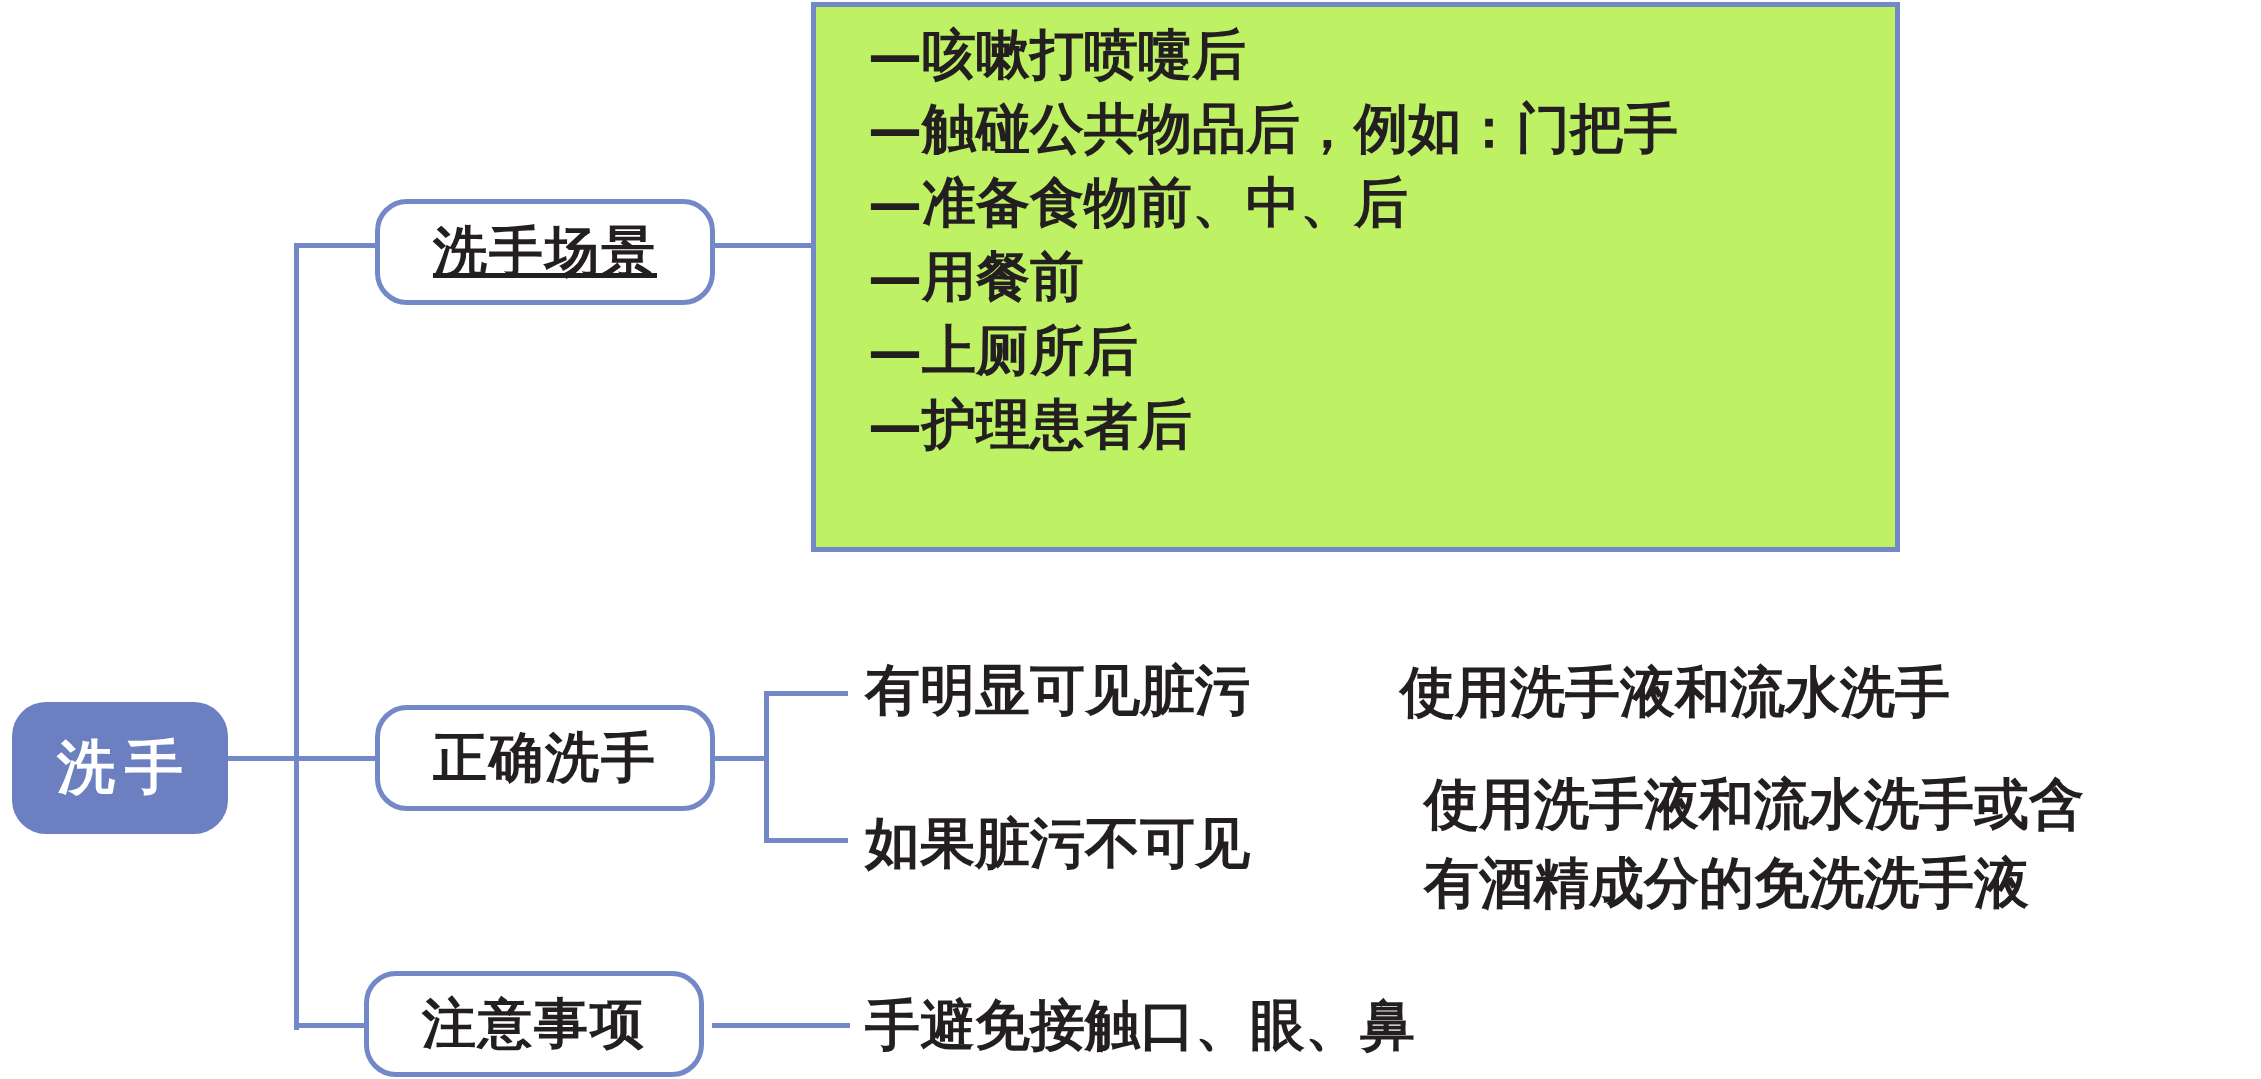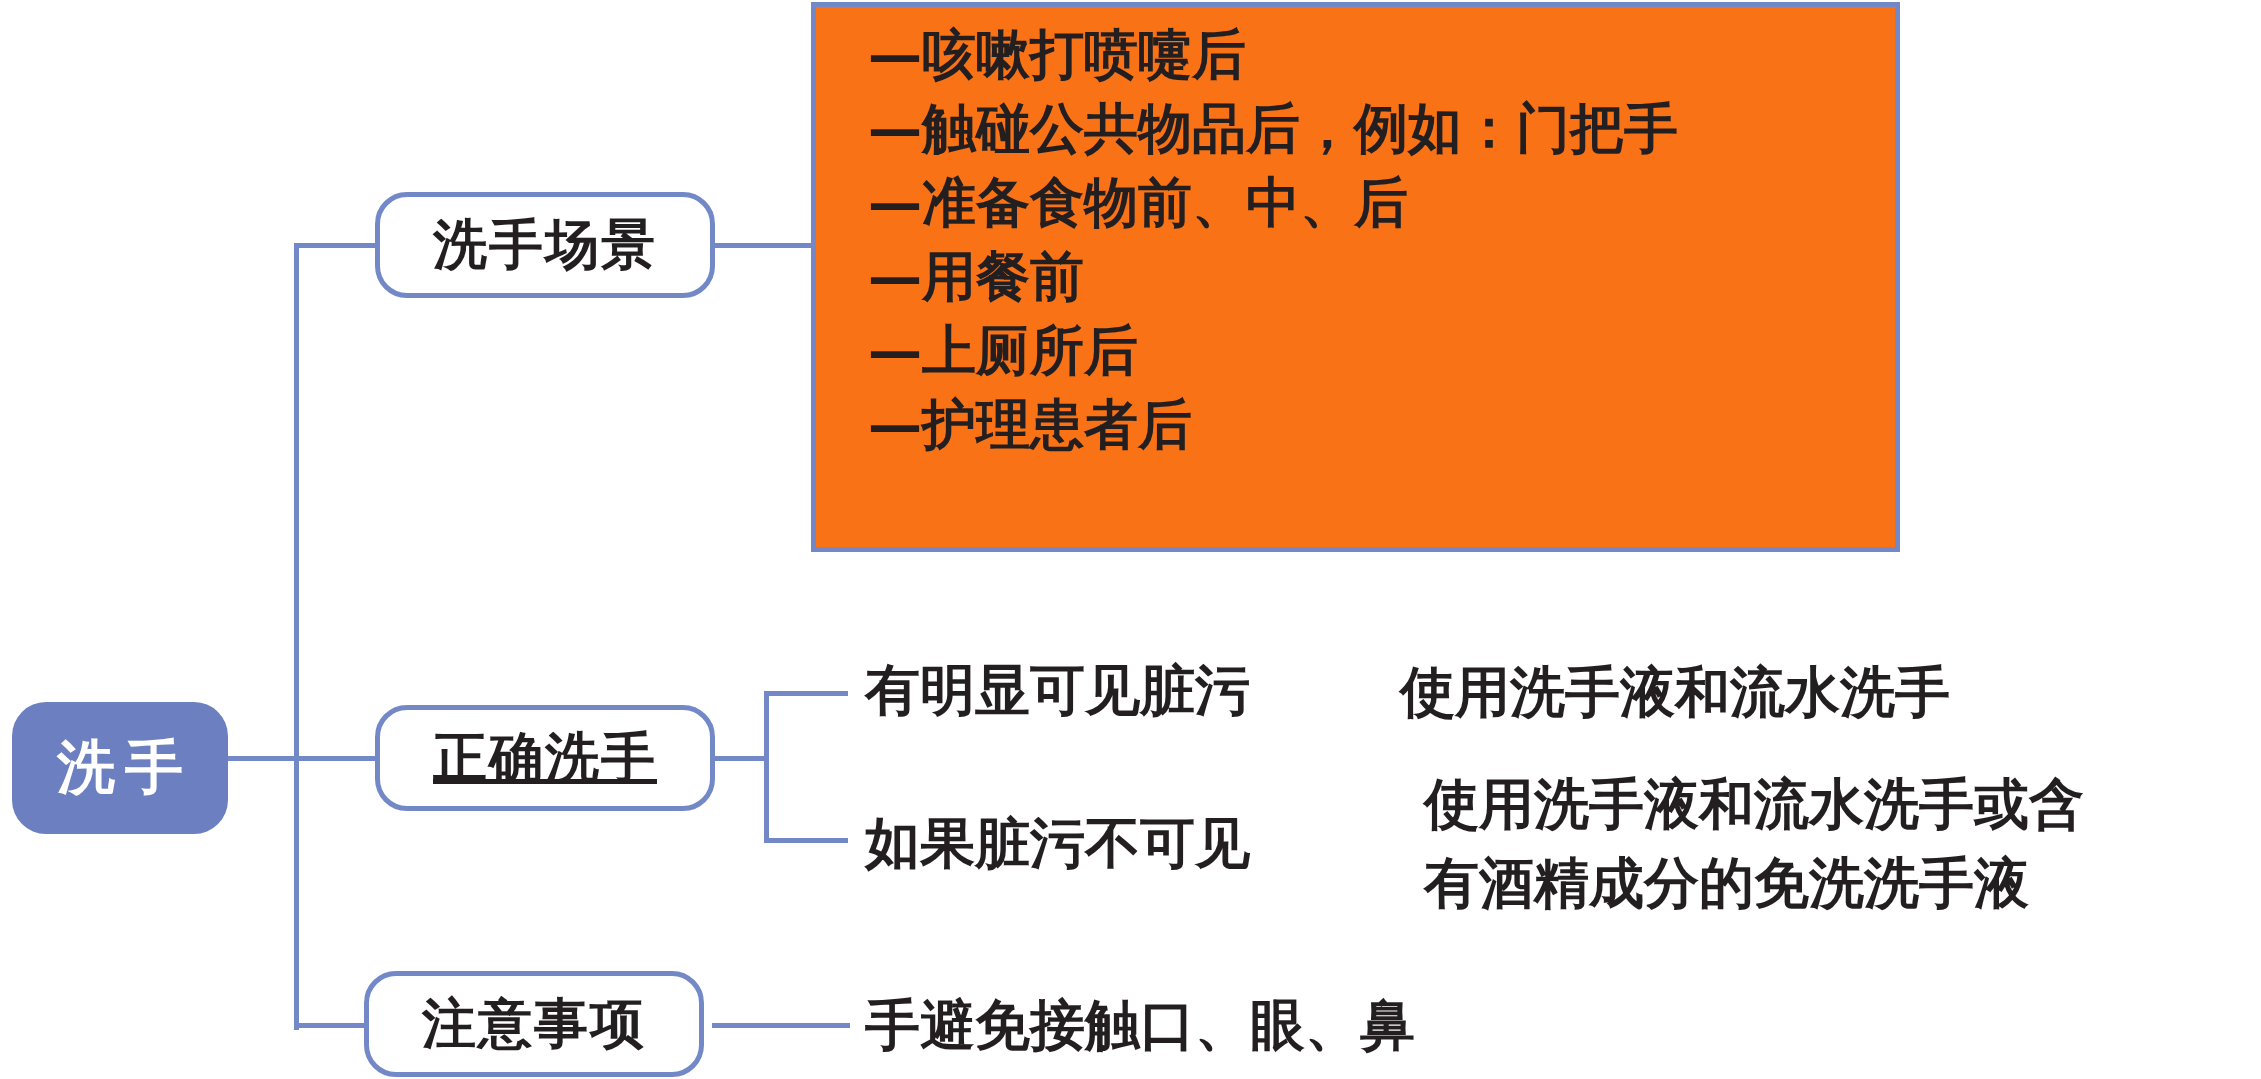--- a/index.html
+++ b/index.html
@@ -43,21 +43,21 @@
     display:flex;align-items:center;justify-content:center;
     color:#fff;font-size:58px;letter-spacing:10px;
     text-indent:10px; 
     white-space:nowrap;
   }
   
   .big-box{
     position:absolute;
     left:811px;top:2px;width:1089px;height:550px;
     border:5px solid var(--line);
-    background:#f97316;
+    background:#bef264;
   }
   .scene-list{
     position:absolute;
     left:52px;top:11px;
     font-size:54px;line-height:74px;
     white-space:nowrap;
   }
   
   .cond{
     position:absolute;left:865px;
@@ -85,36 +85,36 @@
   <div class="vline" style="left:764px;top:691px;height:152px;"></div>
   <div class="hline" style="left:764px;top:691px;width:84px;"></div>
   <div class="hline" style="left:764px;top:838px;width:84px;"></div>
   <div class="hline" style="left:294px;top:1023px;width:85px;"></div>
   <div class="hline" style="left:712px;top:1023px;width:138px;"></div>
 
   <div class="root-node">
     <span>洗手</span>
   </div>
 
-  <div class="node" style="left:375px;top:192px;">
+  <div class="node" style="left:375px;top:199px;text-decoration:underline;">
     <span>洗手场景</span>
   </div>
 
   <div class="big-box">
     <div class="scene-list">
       <div>—咳嗽打喷嚏后</div>
       <div>—触碰公共物品后，例如：门把手</div>
       <div>—准备食物前、中、后</div>
       <div>—用餐前</div>
       <div>—上厕所后</div>
       <div>—护理患者后</div>
     </div>
   </div>
 
-  <div class="node" style="left:375px;top:705px;text-decoration:underline;">
+  <div class="node" style="left:375px;top:705px;">
     <span>正确洗手</span>
   </div>
 
   <div class="cond" style="top:636px;margin-top:24px;">有明显可见脏污</div>
   <div class="action" style="top:662px;line-height:60px;">
     <div>使用洗手液和流水洗手</div>
   </div>
 
   <div class="cond" style="top:813px;text-align:right;">如果脏污不可见</div>
   <div class="action" style="top:765px;margin-left:24px;">

